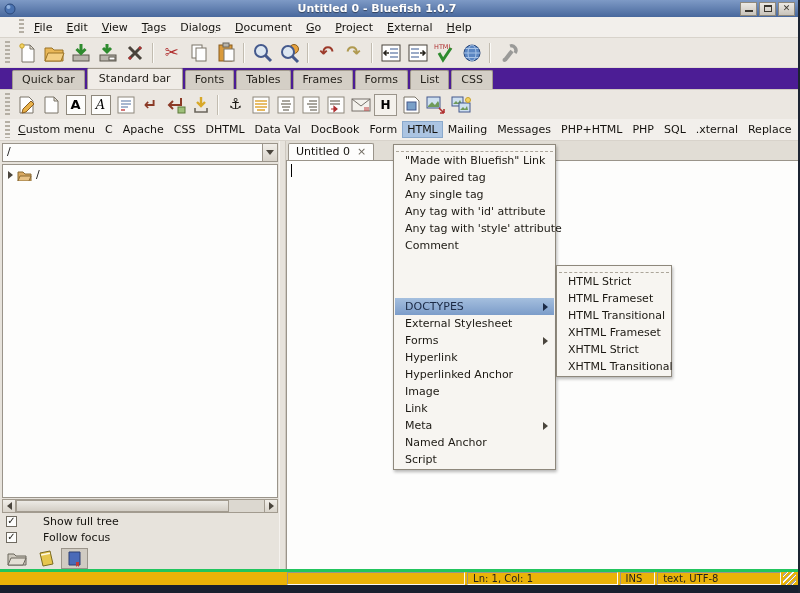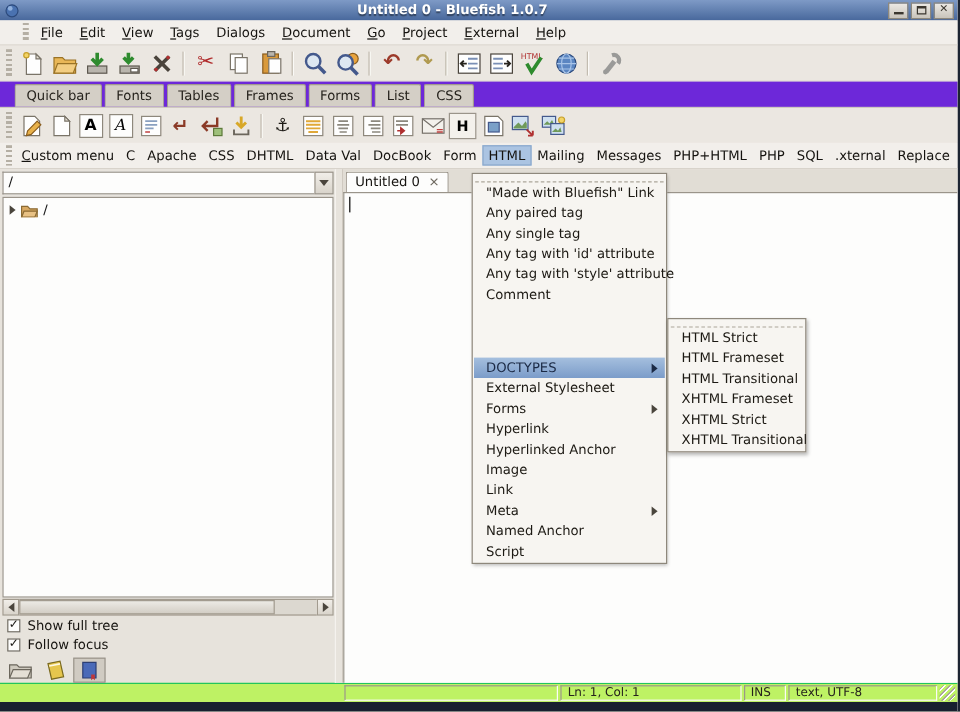--- a/index.html
+++ b/index.html
@@ -24,21 +24,21 @@
   .toolbar{height:30px;background:#ebe7e1;display:flex;align-items:center;padding-left:2px;border-bottom:1px solid #e0dbd3;}
   .tbtn{width:27px;height:25px;display:flex;align-items:center;justify-content:center;flex:0 0 auto;}
   .tsep{width:2px;height:20px;border-left:1px solid #c2bcb0;border-right:1px solid #fbfaf7;margin:0 4px;flex:0 0 auto;}
   .glyph{line-height:1;}
   .toolbar2{height:29px;background:#ebe7e1;display:flex;align-items:center;padding-left:2px;}
   .tbtn2{width:25px;height:23px;display:flex;align-items:center;justify-content:center;flex:0 0 auto;font-size:12px;}
   .boxed{border:1px solid #8e887c;background:#fdfdfc;width:20px;height:20px;display:flex;align-items:center;justify-content:center;}
   .pressedbtn{border:1px solid #9a948a;background:#f4f1ec;width:23px;height:22px;display:flex;align-items:center;justify-content:center;}
 
   
-  .qtabs{height:22px;background:#6d28d9;display:flex;align-items:flex-end;padding-left:12px;border-bottom:1px solid #cfc9c0;}
+  .qtabs{height:22px;background:#4c1d95;display:flex;align-items:flex-end;padding-left:12px;border-bottom:1px solid #cfc9c0;}
   .qtab{font-size:11px;color:#26231d;background:#d4cfc6;border:1px solid #a29b8f;border-bottom:none;border-radius:2px 2px 0 0;padding:2px 9px 3px;margin-right:2px;}
   .qtab.active{background:#f0ece7;padding:3px 11px 4px;}
 
   
   .customrow{height:22px;background:#f2efeb;border-bottom:1px solid #d8d3cb;display:flex;align-items:center;padding-left:2px;}
   .citem{font-size:11px;color:#15130f;padding:2px 5px;white-space:nowrap;}
   .citem.active{background:#abc4e2;border:1px solid #8aa9cc;padding:1px 4px;}
 
   
   .content{height:428px;display:flex;background:#e7e3dc;}
@@ -51,35 +51,35 @@
   .tree-row{display:flex;align-items:center;gap:4px;font-size:11px;color:#111;}
   .expander{width:0;height:0;border-top:4px solid transparent;border-bottom:4px solid transparent;border-left:5px solid #4a453d;margin-left:3px;}
   .hscroll{height:14px;display:flex;margin-top:1px;}
   .sb-btn{width:14px;background:linear-gradient(#f1eee9,#d9d4cb);border:1px solid #a29b8f;display:flex;align-items:center;justify-content:center;}
   .tri-left{width:0;height:0;border-top:4px solid transparent;border-bottom:4px solid transparent;border-right:5px solid #4a453d;}
   .tri-right{width:0;height:0;border-top:4px solid transparent;border-bottom:4px solid transparent;border-left:5px solid #4a453d;}
   .sb-trough{flex:1;background:#dcd8d0;border:1px solid #a29b8f;border-left:none;border-right:none;position:relative;}
   .sb-slider{position:absolute;left:0;top:0;height:100%;width:86%;background:linear-gradient(#eceae5,#d3cec5);border:1px solid #a29b8f;}
   .chk-row{display:flex;align-items:center;gap:6px;height:16px;padding-left:4px;}
   .chk{width:11px;height:11px;background:#fdfdfc;border:1px solid #6f6a60;display:flex;align-items:center;justify-content:center;font-size:10px;color:#1c1a15;line-height:1;}
-  .chk-label{font-size:11px;color:#15130f;}
+  .chk-label{font-size:11px;color:#15130f;margin-left:20px;}
   .side-tabs{height:24px;display:flex;align-items:center;gap:2px;padding:2px 0 0 1px;}
   .side-tab{width:27px;height:21px;display:flex;align-items:center;justify-content:center;}
   .side-tab.pressed{background:#d0cbc2;border:1px solid #9a948a;}
   .splitter{width:7px;background:#e7e3dc;border-left:1px solid #f5f2ee;border-right:1px solid #cfc9c0;}
 
   .editor{flex:1;display:flex;flex-direction:column;}
   .doc-tabs{height:19px;background:#e1ddd5;display:flex;align-items:flex-end;padding-left:2px;}
   .doc-tab{background:#fdfdfc;border:1px solid #9a948a;border-bottom:none;font-size:11px;color:#15130f;padding:1px 7px 2px;display:flex;align-items:center;gap:7px;border-radius:2px 2px 0 0;}
   .tab-close{color:#6f6a60;font-size:11px;}
   .edit-area{flex:1;background:#fdfdfc;border-left:1px solid #9a948a;border-top:1px solid #9a948a;}
   .caret{width:1px;height:13px;background:#000;margin:3px 0 0 4px;}
 
   
-  .statusbar{height:16px;background:#bef264;border-top:1px solid #22c55e;display:flex;align-items:center;padding:1px 2px 1px 287px;gap:2px;}
+  .statusbar{height:16px;background:#eab308;border-top:3px solid #22c55e;display:flex;align-items:center;padding:1px 2px 1px 287px;gap:2px;}
   .stbox{height:13px;border:1px solid;border-color:#9c968a #fbfaf7 #fbfaf7 #9c968a;font-size:10px;color:#26231d;padding:0 5px;display:flex;align-items:center;white-space:nowrap;}
   .resize-grip{width:13px;height:13px;margin-left:auto;background:repeating-linear-gradient(135deg,transparent 0 2px,#aaa49a 2px 3px,#fff 3px 4px);}
   .bottomband{height:8px;background:#18202f;}
 
   
   .popup{position:absolute;background:#f7f5f1;border:1px solid #8e887c;box-shadow:1px 2px 3px rgba(0,0,0,.28);padding:1px;z-index:10;}
   .html-menu{left:393px;top:144px;width:163px;}
   .doctypes-menu{left:556px;top:265px;width:116px;}
   .tearoff{height:6px;margin:0 1px;border-bottom:1px dashed #aca69a;}
   .mi{height:17px;display:flex;align-items:center;font-size:11px;color:#1c1913;padding:0 6px 0 10px;white-space:nowrap;}
@@ -233,20 +233,21 @@
         <svg width="22" height="22">
           <path d="M7 18L14 9" stroke="#9a9a98" stroke-width="4"></path>
           <path d="M12 4a4.5 4.5 0 015 7" stroke="#9a9a98" stroke-width="3.4" fill="none"></path>
           <circle cx="6.5" cy="18" r="2" fill="#9a9a98"></circle>
         </svg>
       </span>
   </div>
 
   <div class="qtabs">
     <span class="qtab">Quick bar</span>
+    <span class="qtab active">Standard bar</span>
     <span class="qtab">Fonts</span>
     <span class="qtab">Tables</span>
     <span class="qtab">Frames</span>
     <span class="qtab">Forms</span>
     <span class="qtab">List</span>
     <span class="qtab">CSS</span>
   </div>
 
   <div class="toolbar2">
     <span class="grip"></span>

